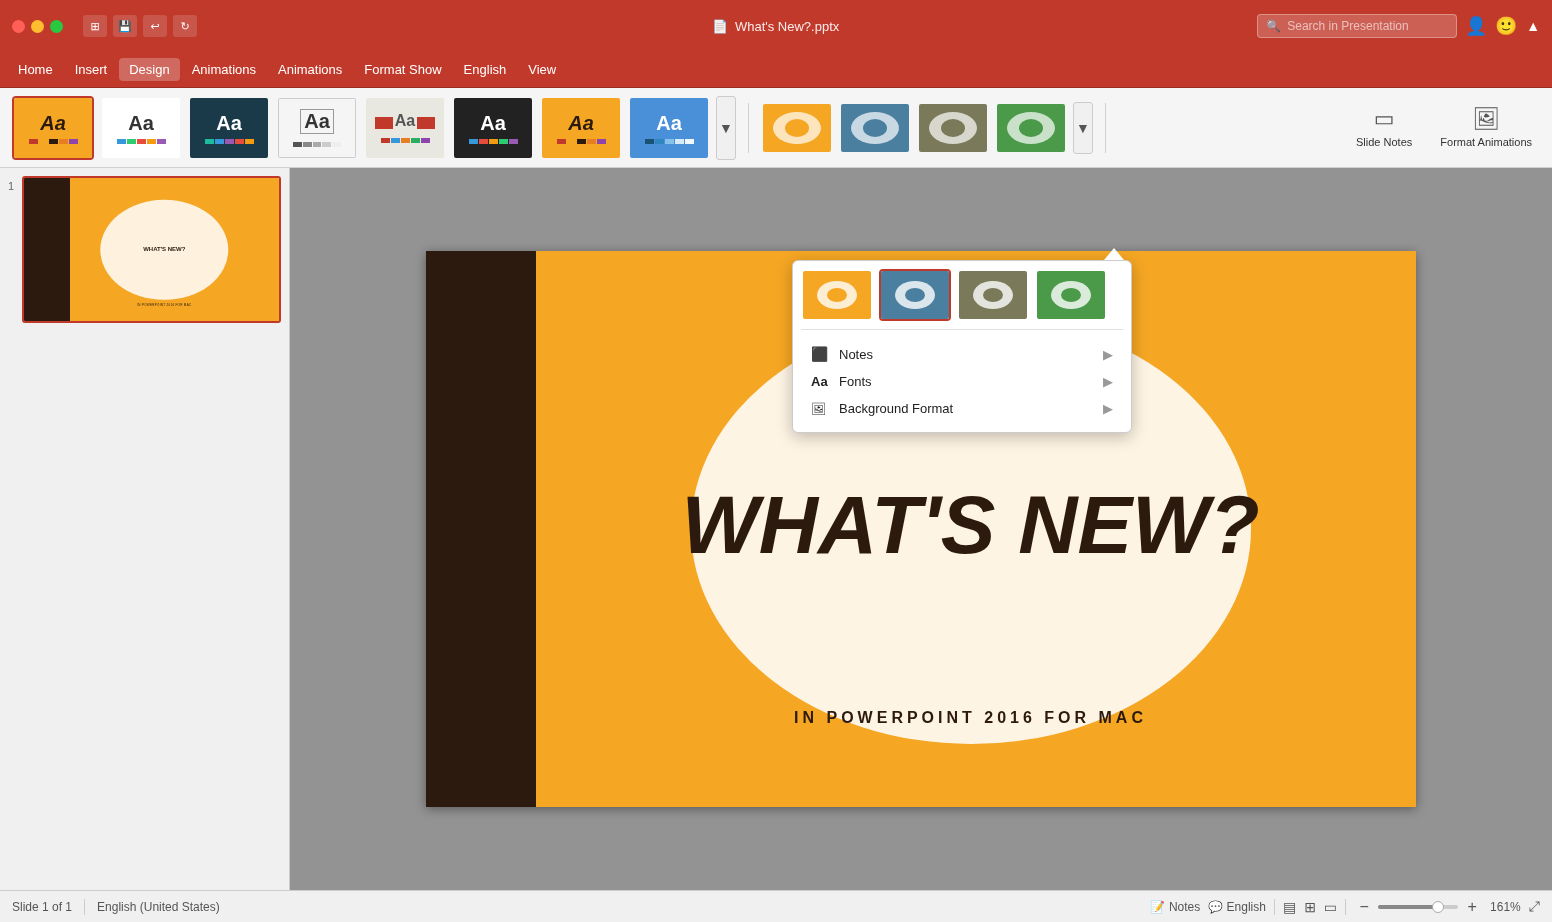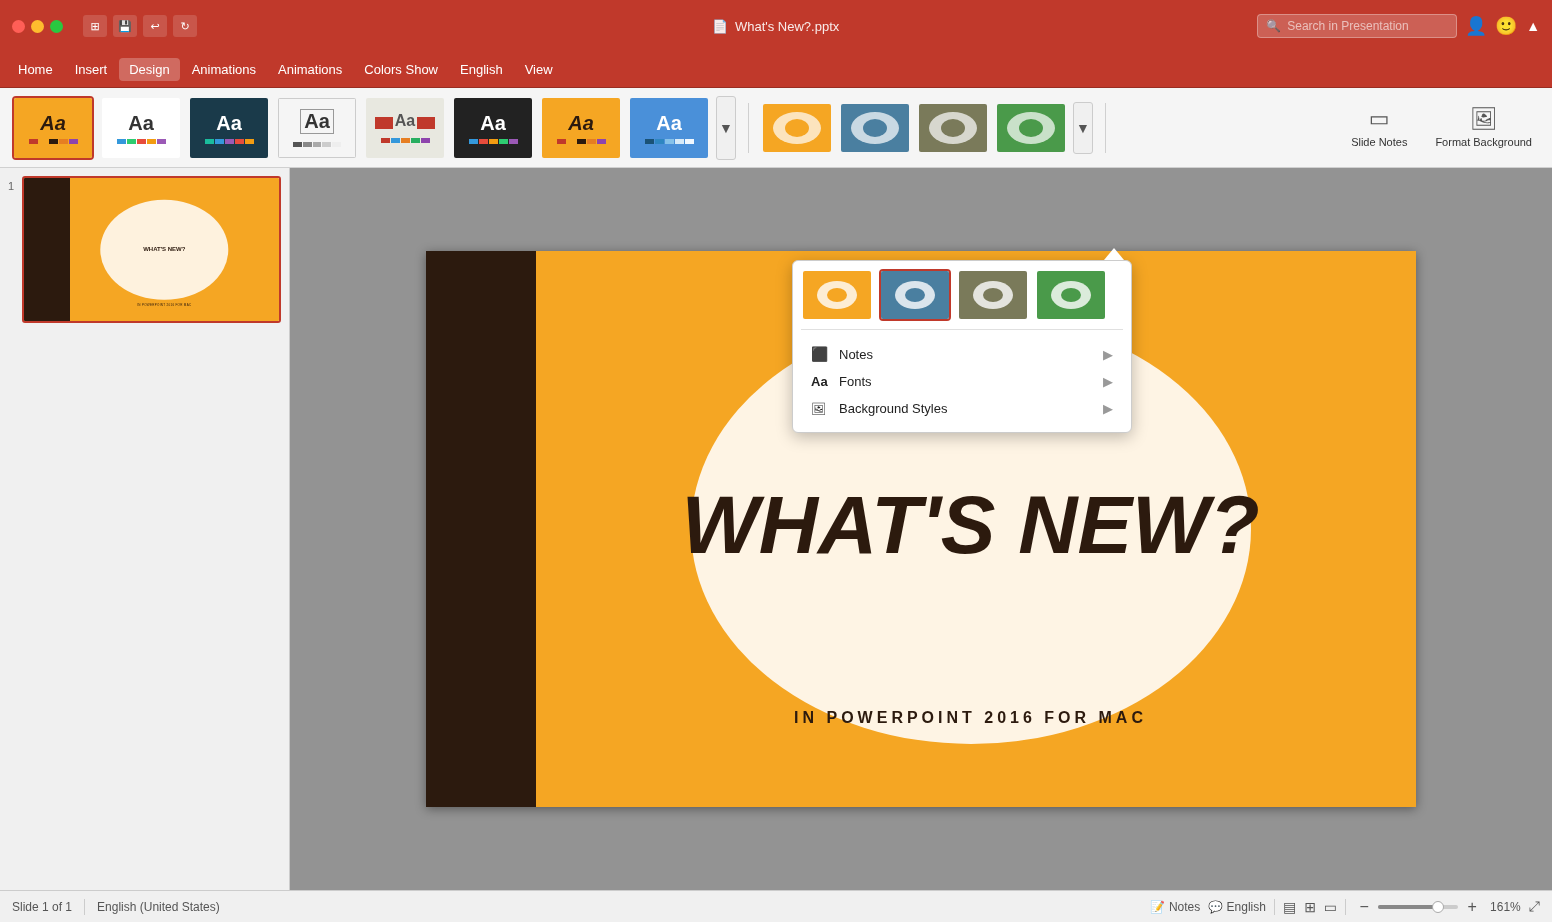--- a/index.html
+++ b/index.html
@@ -421,21 +421,21 @@
     <span style="color:white;font-size:14px;">▲</span>
   </div>
 </div>
 
 <div class="menu-bar">
   <div class="menu-item">Home</div>
   <div class="menu-item">Insert</div>
   <div class="menu-item active">Design</div>
   <div class="menu-item">Animations</div>
   <div class="menu-item">Animations</div>
-  <div class="menu-item">Colors Show</div>
+  <div class="menu-item">Format Show</div>
   <div class="menu-item">English</div>
   <div class="menu-item">View</div>
 </div>
 
 <div class="ribbon">
 
   <div class="theme-item selected">
     <div class="theme-preview" style="background:#f5a623;">
       <span class="theme-aa" style="color:#2c1a0e; font-style:italic;">Aa</span>
       <div class="theme-bars">
@@ -583,21 +583,21 @@
 
   <div class="ribbon-right">
     <div class="ribbon-button">
       <div class="ribbon-button-icon">▭</div>
       <div class="ribbon-button-label">Slide
 Notes</div>
     </div>
     <div class="ribbon-button">
       <div class="ribbon-button-icon">🖼</div>
       <div class="ribbon-button-label">Format
-Background</div>
+Animations</div>
     </div>
   </div>
 </div>
 
 <div class="main-area">
 
   <div class="slide-panel">
     <div class="slide-thumb-container">
       <div class="slide-number">1</div>
       <div class="slide-thumb">
@@ -665,21 +665,21 @@
             <span>Notes</span>
             <span class="dropdown-option-chevron">▶</span>
           </div>
           <div class="dropdown-option">
             <span class="dropdown-option-icon" style="font-weight:bold;font-size:13px;">Aa</span>
             <span>Fonts</span>
             <span class="dropdown-option-chevron">▶</span>
           </div>
           <div class="dropdown-option">
             <span class="dropdown-option-icon" style="font-size:12px;">🖼</span>
-            <span>Background Styles</span>
+            <span>Background Format</span>
             <span class="dropdown-option-chevron">▶</span>
           </div>
         </div>
       </div>
     </div>
   </div>
 </div>
 
 <div class="status-bar">
   <span>Slide 1 of 1</span>

